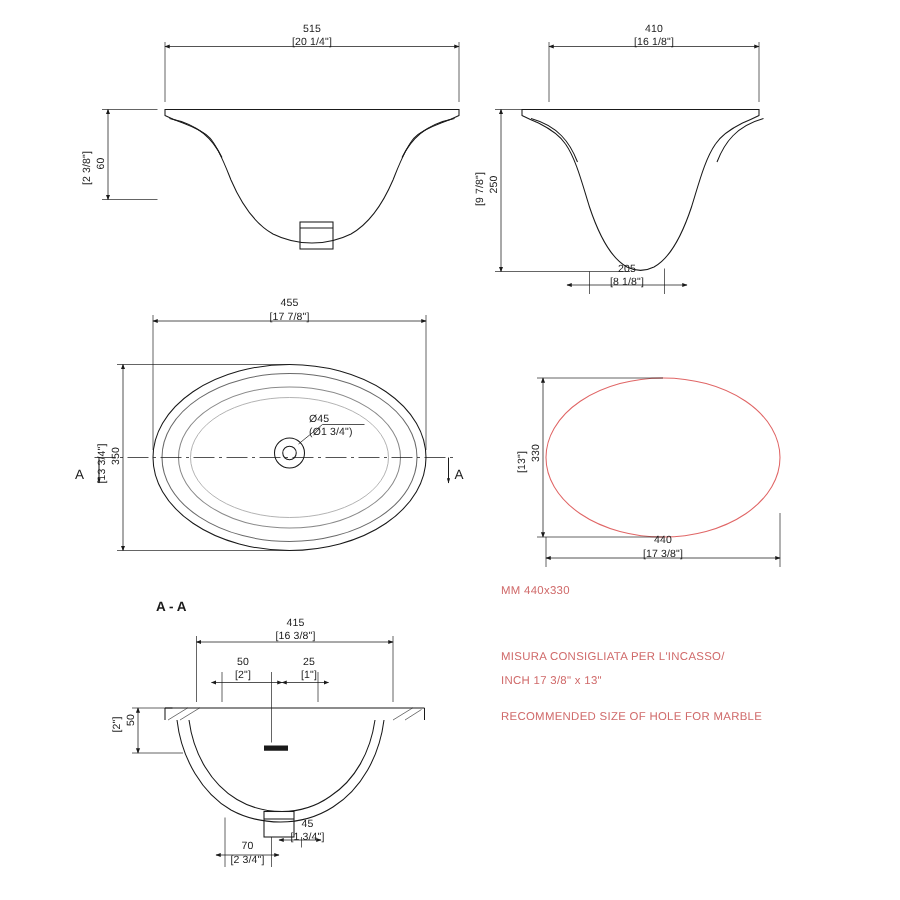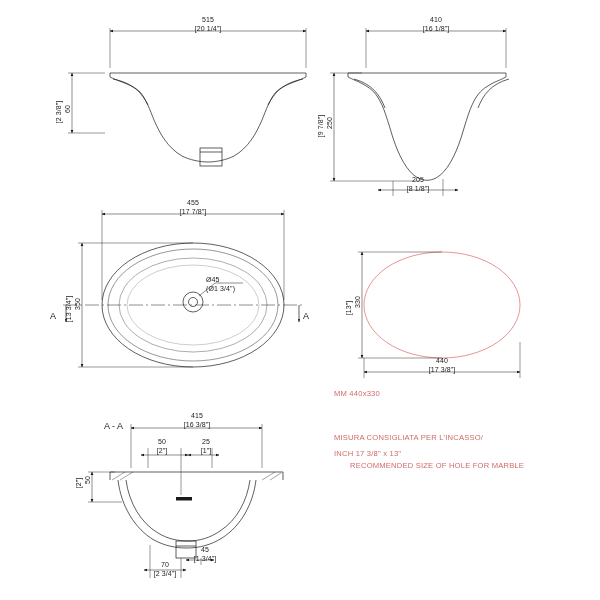--- a/index.html
+++ b/index.html
@@ -202,30 +202,30 @@
 <div class="lbl" style="left:206px;top:276px;">Ø45</div>
 <div class="lbl" style="left:206px;top:285px;">(Ø1 3/4")</div>
 <div class="aa" style="left:50px;top:311px;">A</div>
 <div class="aa" style="left:303px;top:311px;">A</div>
 
 <div class="lbl vert" style="left:354px;top:320px;width:36px;">330</div>
 <div class="lbl vert" style="left:345px;top:330px;width:44px;">[13"]</div>
 <div class="lbl c" style="left:402px;top:357px;width:80px;">440</div>
 <div class="lbl c" style="left:402px;top:366px;width:80px;">[17 3/8"]</div>
 
-<div class="aa" style="left:104px;top:421px;">A - A</div>
+<div class="aa" style="left:104px;top:399px;font-weight:bold;">A - A</div>
 <div class="lbl c" style="left:157px;top:412px;width:80px;">415</div>
 <div class="lbl c" style="left:157px;top:421px;width:80px;">[16 3/8"]</div>
 <div class="lbl c" style="left:142px;top:438px;width:40px;">50</div>
 <div class="lbl c" style="left:142px;top:447px;width:40px;">[2"]</div>
 <div class="lbl c" style="left:186px;top:438px;width:40px;">25</div>
 <div class="lbl c" style="left:186px;top:447px;width:40px;">[1"]</div>
 <div class="lbl vert" style="left:84px;top:496px;width:32px;">50</div>
 <div class="lbl vert" style="left:75px;top:503px;width:40px;">[2"]</div>
 <div class="lbl c" style="left:145px;top:561px;width:40px;">70</div>
 <div class="lbl c" style="left:140px;top:570px;width:50px;">[2 3/4"]</div>
 <div class="lbl c" style="left:185px;top:546px;width:40px;">45</div>
 <div class="lbl c" style="left:180px;top:555px;width:50px;">[1 3/4"]</div>
 
 <div class="note" style="left:334px;top:388px;">MM 440x330</div>
 <div class="note" style="left:334px;top:432px;">MISURA CONSIGLIATA PER L'INCASSO/</div>
 <div class="note" style="left:334px;top:448px;">INCH 17 3/8" x 13"</div>
-<div class="note" style="left:334px;top:460px;margin-left:16px;">RECOMMENDED SIZE OF HOLE FOR MARBLE</div>
+<div class="note" style="left:334px;top:472px;">RECOMMENDED SIZE OF HOLE FOR MARBLE</div>
 
 </body></html>

